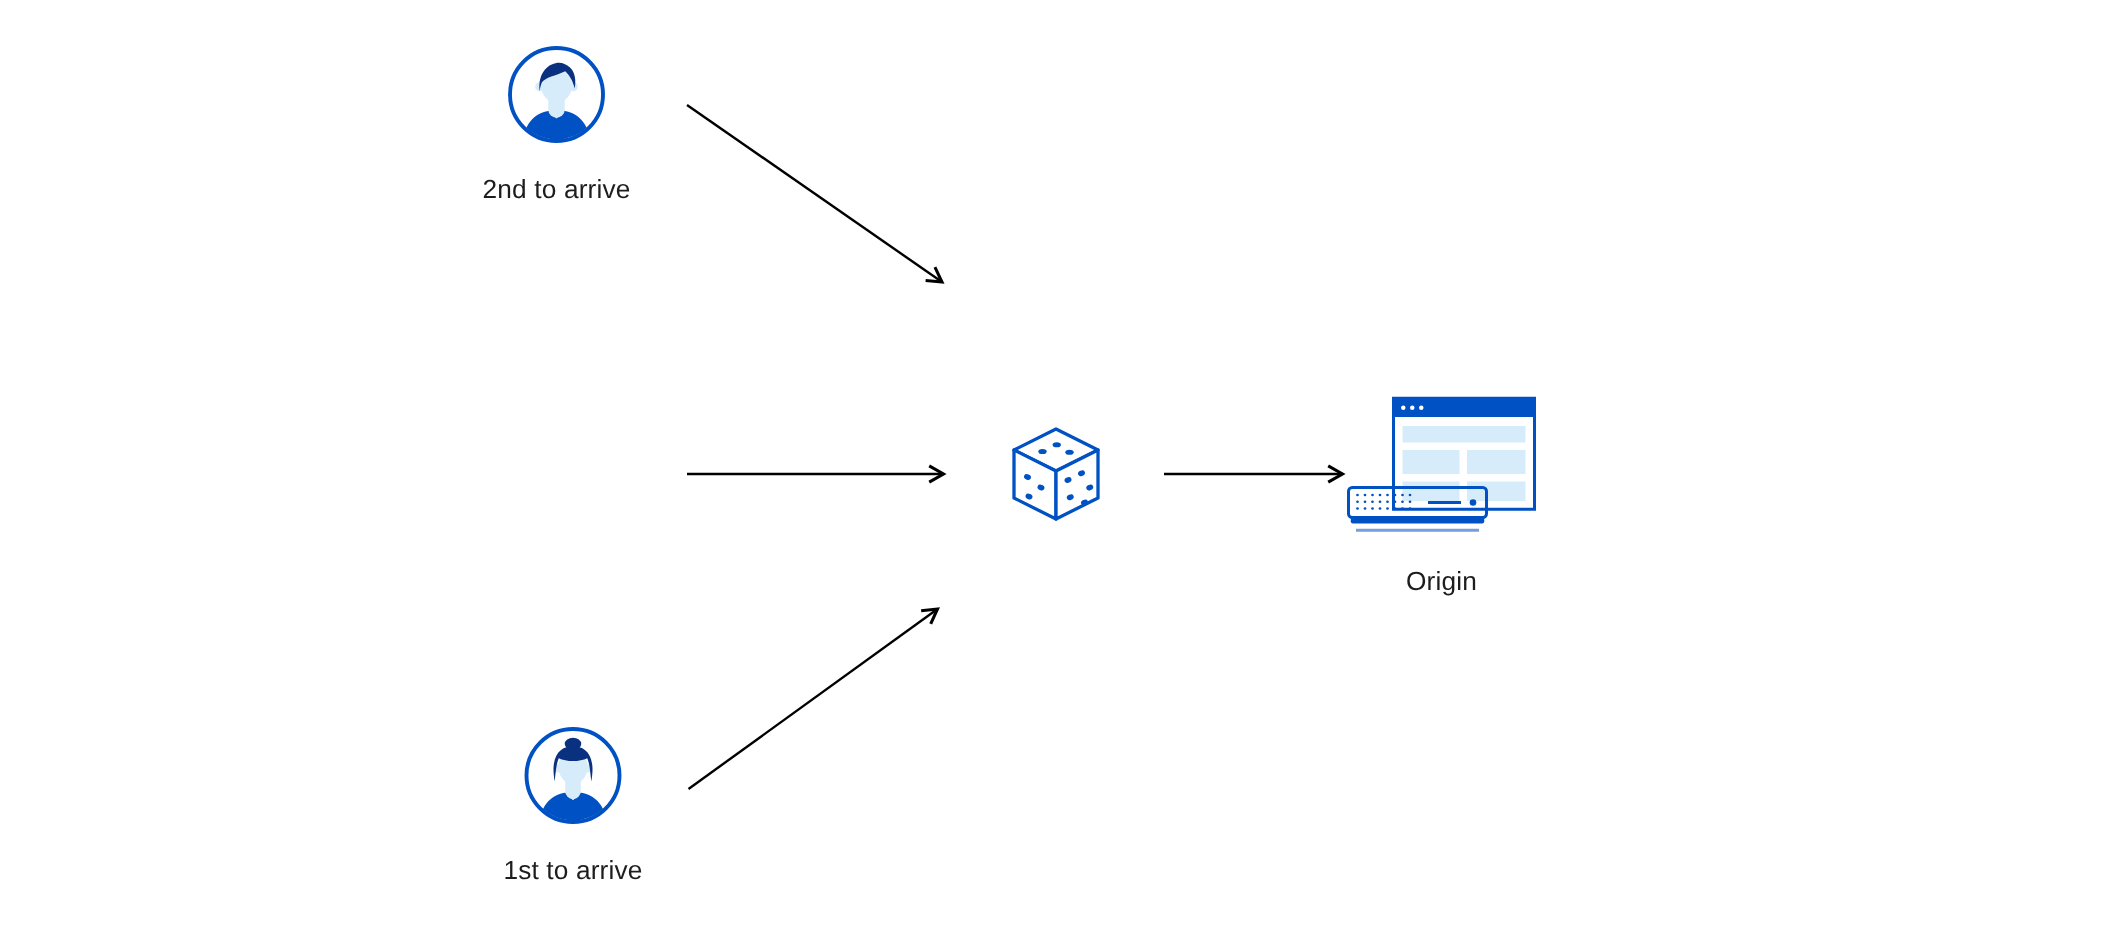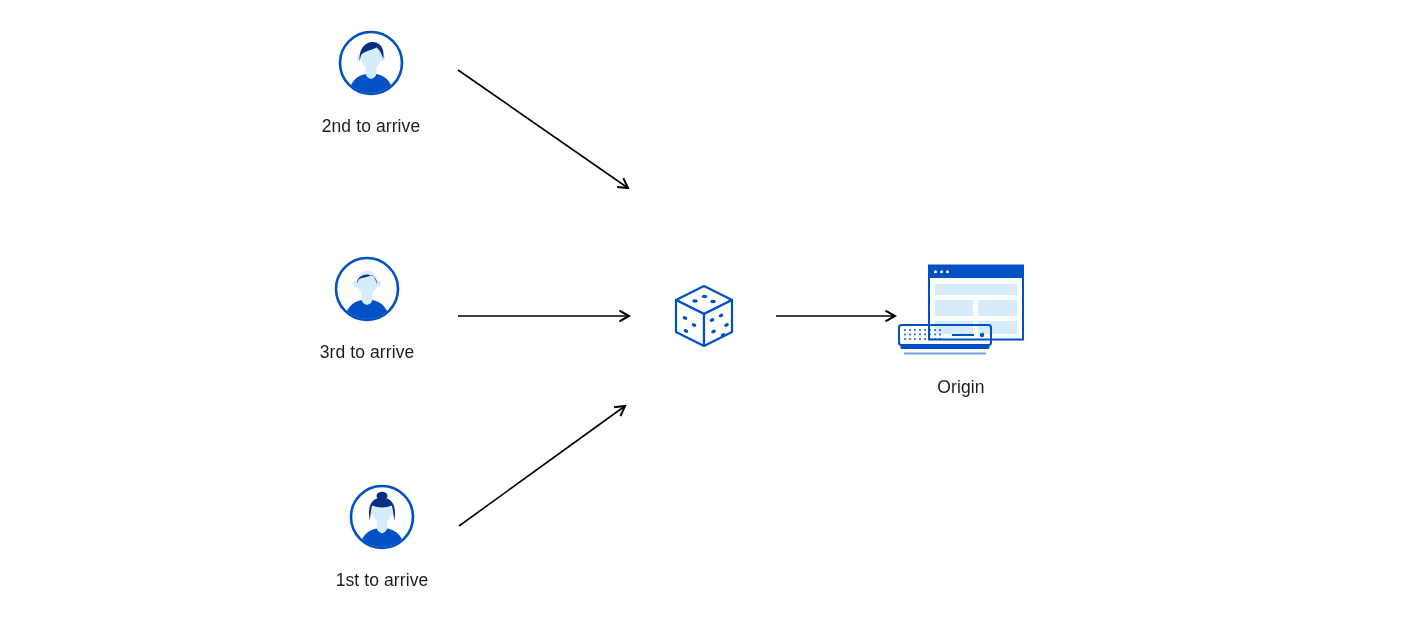--- a/index.html
+++ b/index.html
@@ -80,40 +80,20 @@
         <path class="f-lt" d="M27.5 33.5 h11 v9.5 a5.5 5.5 0 0 1 -11 0 z"></path>
         <circle class="f-lt" cx="21.8" cy="27.8" r="3"></circle>
         <circle class="f-lt" cx="44.2" cy="27.8" r="3"></circle>
         <ellipse class="f-lt" cx="33" cy="26.5" rx="10.4" ry="12"></ellipse>
         <path class="f-nv" d="M21.8 31 C20 15 32 10 38 12.5 C44.5 15 46.5 21 45.2 29 C43.5 23 41.5 20 38.8 17.5 C32.5 20.5 25.5 21.5 23.2 25 C22.4 27 22 29 21.8 31 Z"></path>
       </g>
     </svg>
     <div class="node-label">2nd to arrive</div>
   </div>
 
-  <div class="node" style="left:279px; top:256px; width:176px;">
-    <svg class="icon" width="66" height="66" viewBox="0 0 66 66">
-      <defs>
-          <clipPath id="clipB">
-            <circle cx="33" cy="33" r="30"></circle>
-          </clipPath>
-        </defs>
-      <circle class="ring" cx="33" cy="33" r="31"></circle>
-      <g clip-path="url(#clipB)">
-        <path class="f-blue" d="M33 43.5 C20.5 43.5 12.5 50 10.5 64 L55.5 64 C53.5 50 45.5 43.5 33 43.5 Z"></path>
-        <path d="M27.5 43.5 L33 49 L38.5 43.5 Z" fill="#ffffff"></path>
-        <path class="f-lt" d="M27.5 33.5 h11 v9.5 a5.5 5.5 0 0 1 -11 0 z"></path>
-        <circle class="f-lt" cx="21.8" cy="27.8" r="3"></circle>
-        <circle class="f-lt" cx="44.2" cy="27.8" r="3"></circle>
-        <ellipse class="f-lt" cx="33" cy="26.5" rx="10.4" ry="12"></ellipse>
-        <path class="f-nv" d="M22.8 28.5 C22.5 15 43.5 15 43.2 28.5 C41.8 23.5 40.2 21 38 19 C33 21.5 27.5 21.5 24.8 23.5 C23.8 25 23.2 26.5 22.8 28.5 Z"></path>
-      </g>
-    </svg>
-    <div class="node-label">3rd to arrive</div>
-  </div>
 
   <div class="node" style="left:294px; top:484px; width:176px;">
     <svg class="icon" width="66" height="66" viewBox="0 0 66 66">
       <defs>
           <clipPath id="clipC">
             <circle cx="33" cy="33" r="30"></circle>
           </clipPath>
         </defs>
       <circle class="ring" cx="33" cy="33" r="31"></circle>
       <g clip-path="url(#clipC)">

